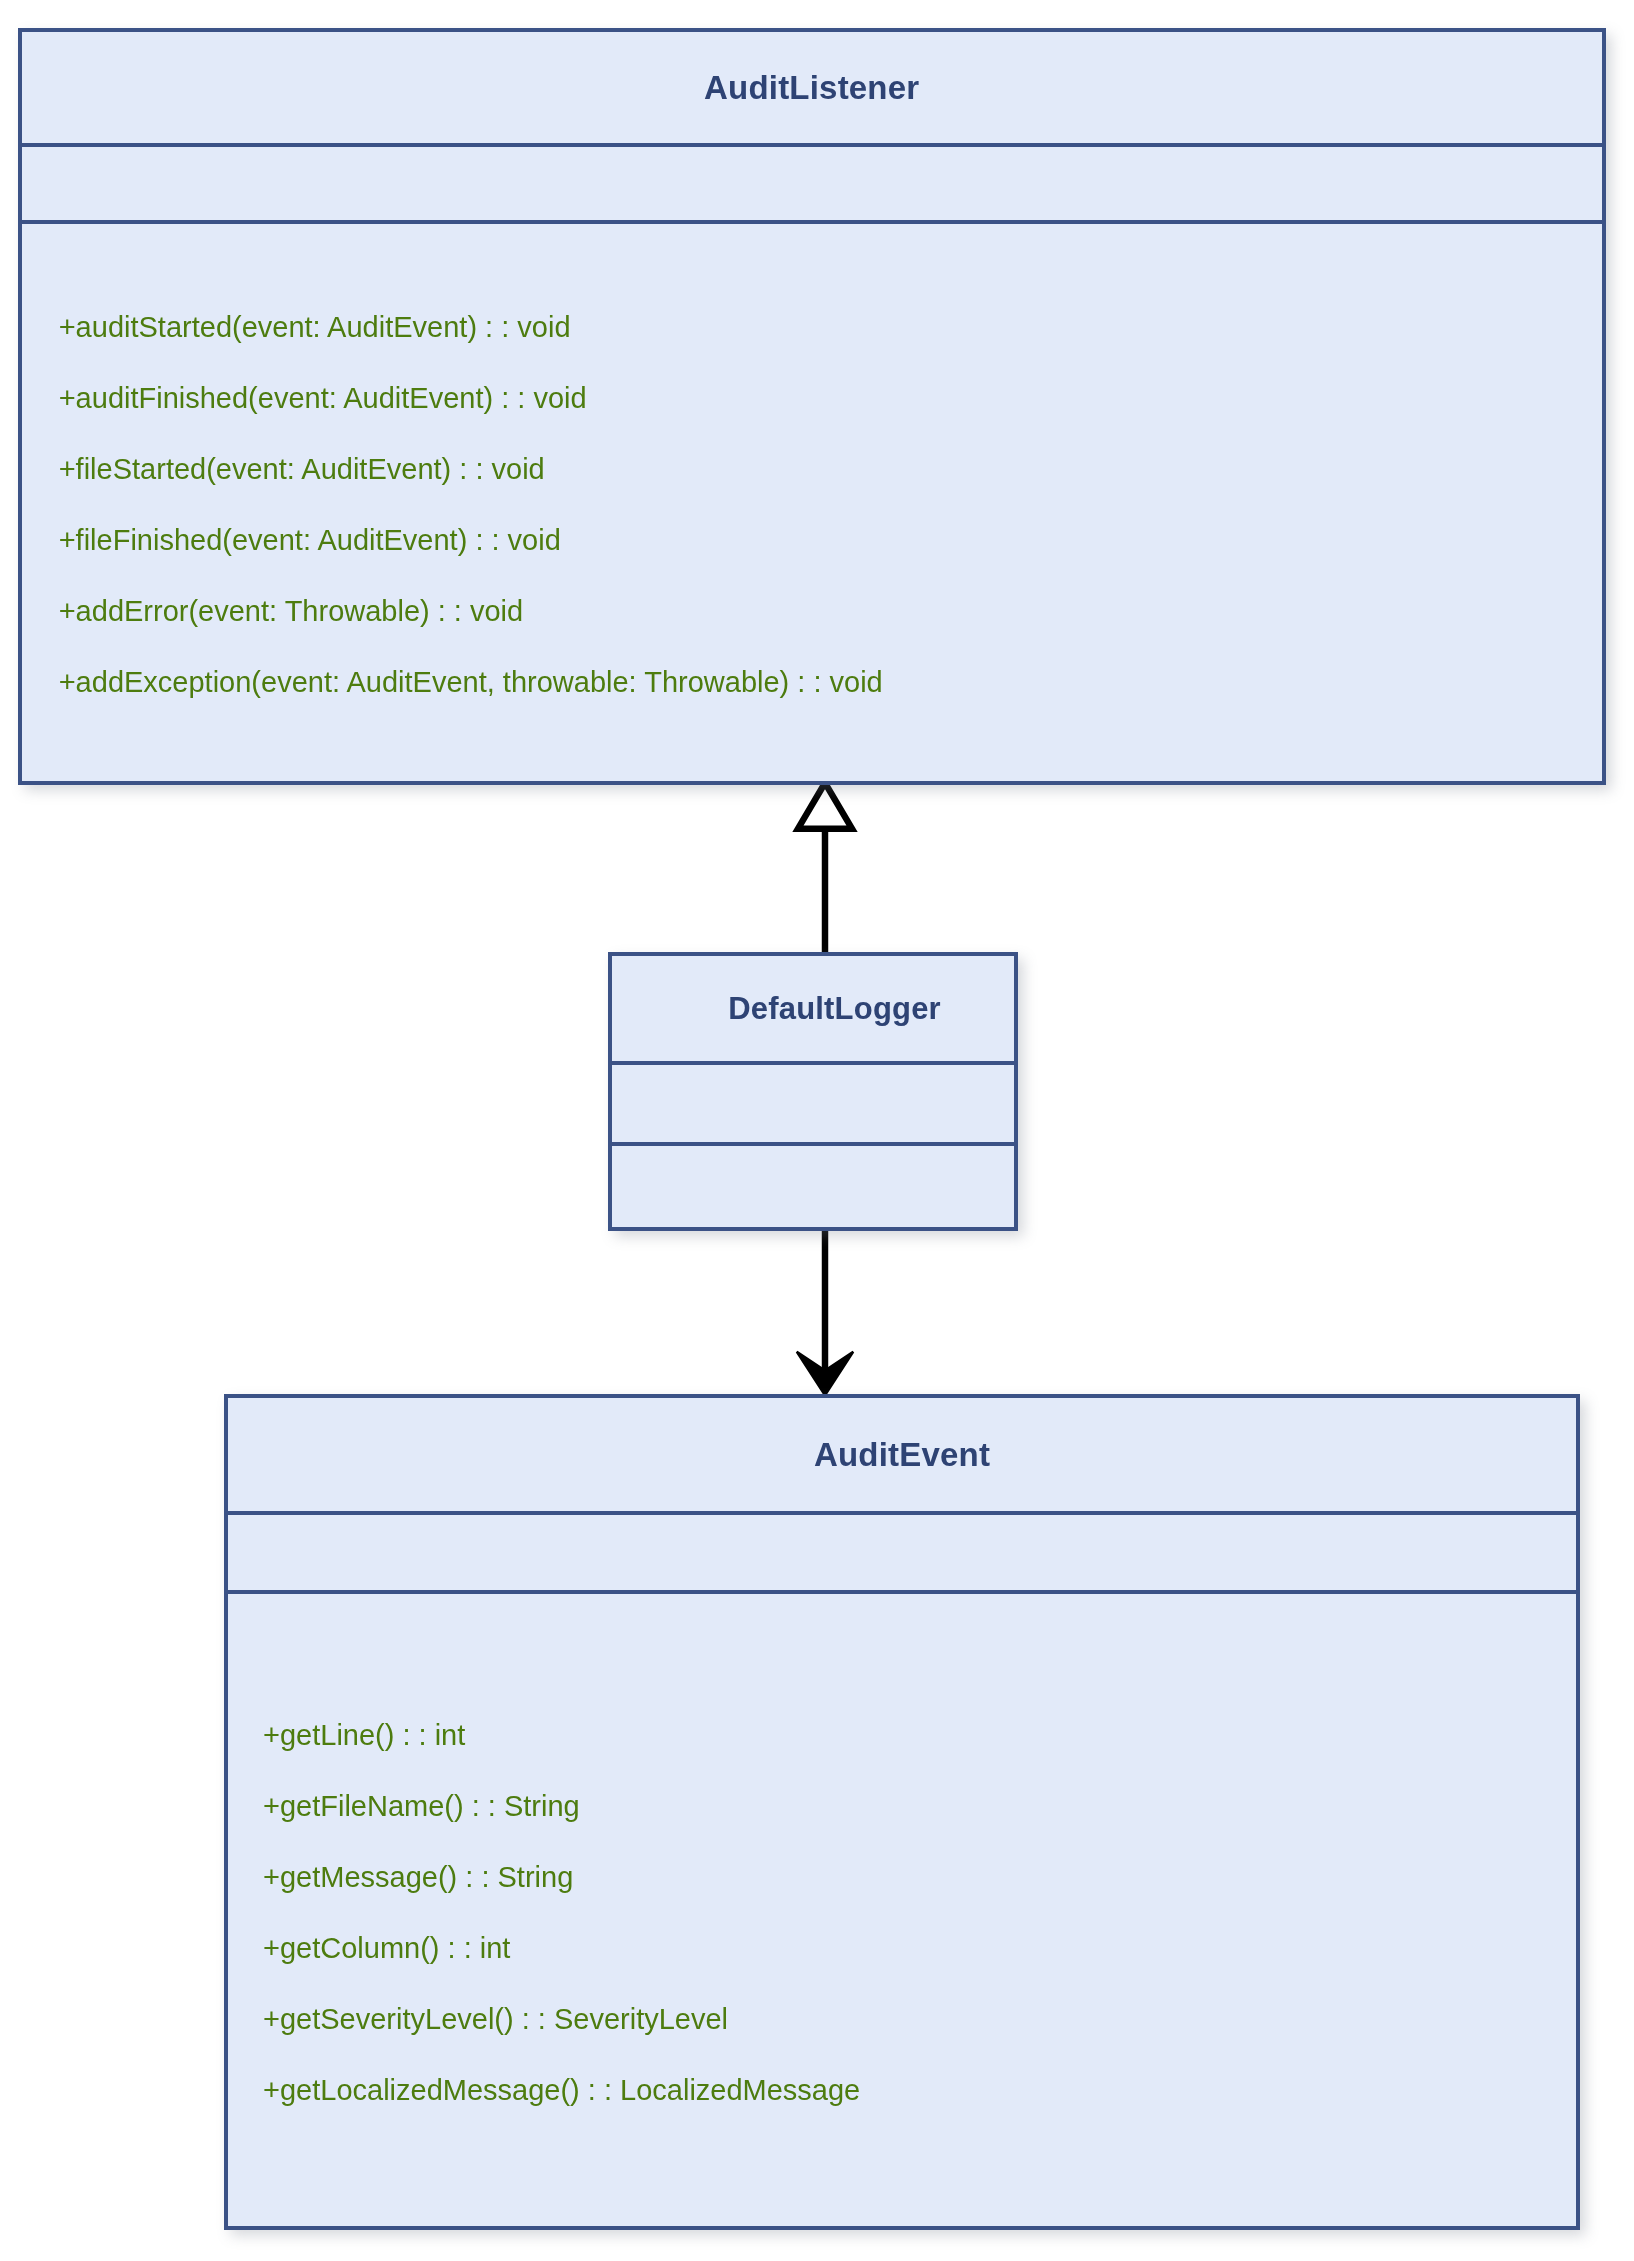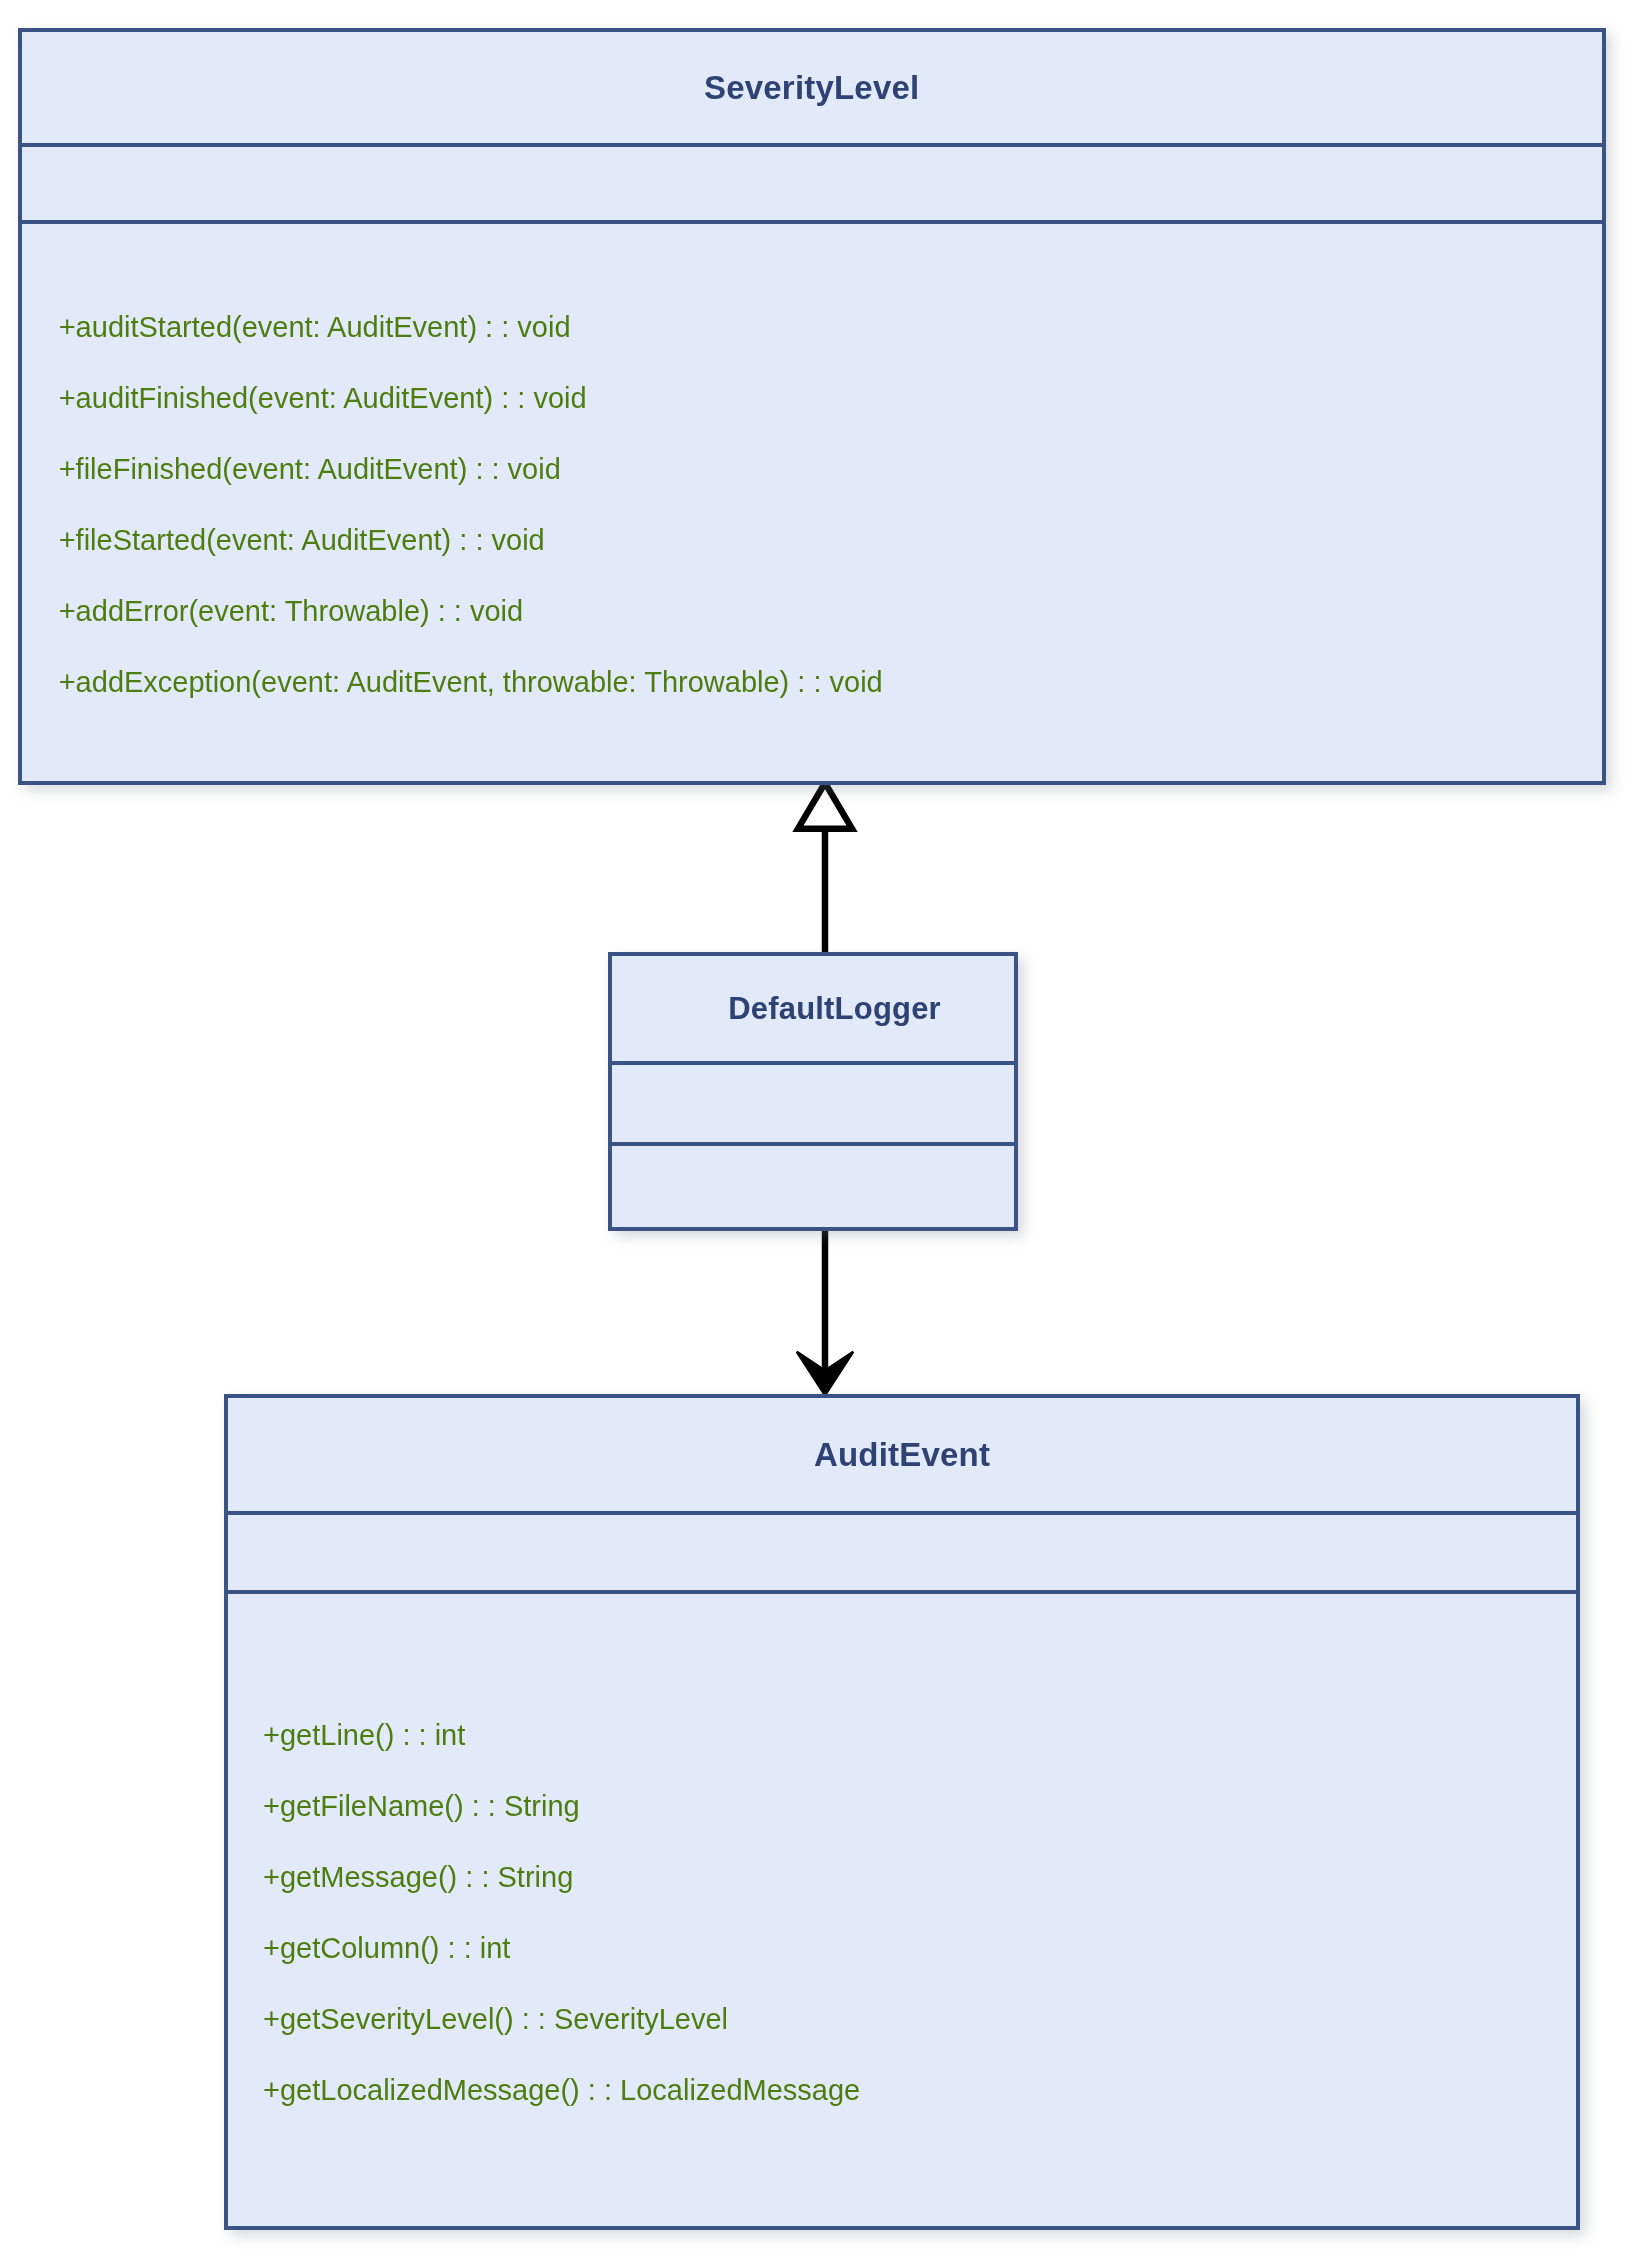--- a/index.html
+++ b/index.html
@@ -133,29 +133,29 @@
     width: 130px;
     height: 188px;
   }
 </style>
 </head>
 <body>
 
 <div id="canvas">
 
   <div class="uml-class" id="box-auditlistener">
-    <div class="uml-title">SeverityLevel</div>
+    <div class="uml-title">AuditListener</div>
     <div class="uml-sep sep-1"></div>
     <div class="uml-compartment comp-attrs"></div>
     <div class="uml-sep sep-2"></div>
     <div class="uml-compartment comp-ops">
       <div class="uml-member">+auditStarted(event: AuditEvent) : : void</div>
       <div class="uml-member">+auditFinished(event: AuditEvent) : : void</div>
+      <div class="uml-member">+fileStarted(event: AuditEvent) : : void</div>
       <div class="uml-member">+fileFinished(event: AuditEvent) : : void</div>
-      <div class="uml-member">+fileStarted(event: AuditEvent) : : void</div>
       <div class="uml-member">+addError(event: Throwable) : : void</div>
       <div class="uml-member">+addException(event: AuditEvent, throwable: Throwable) : : void</div>
     </div>
   </div>
 
   <svg class="connector" id="conn-generalization" viewBox="0 0 220 320">
     <line x1="110" y1="320" x2="110" y2="70" stroke="#000000" stroke-width="11"></line>
     <polygon points="110,10 156,88 64,88" fill="#ffffff" stroke="#000000" stroke-width="11" stroke-linejoin="miter"></polygon>
   </svg>
 

